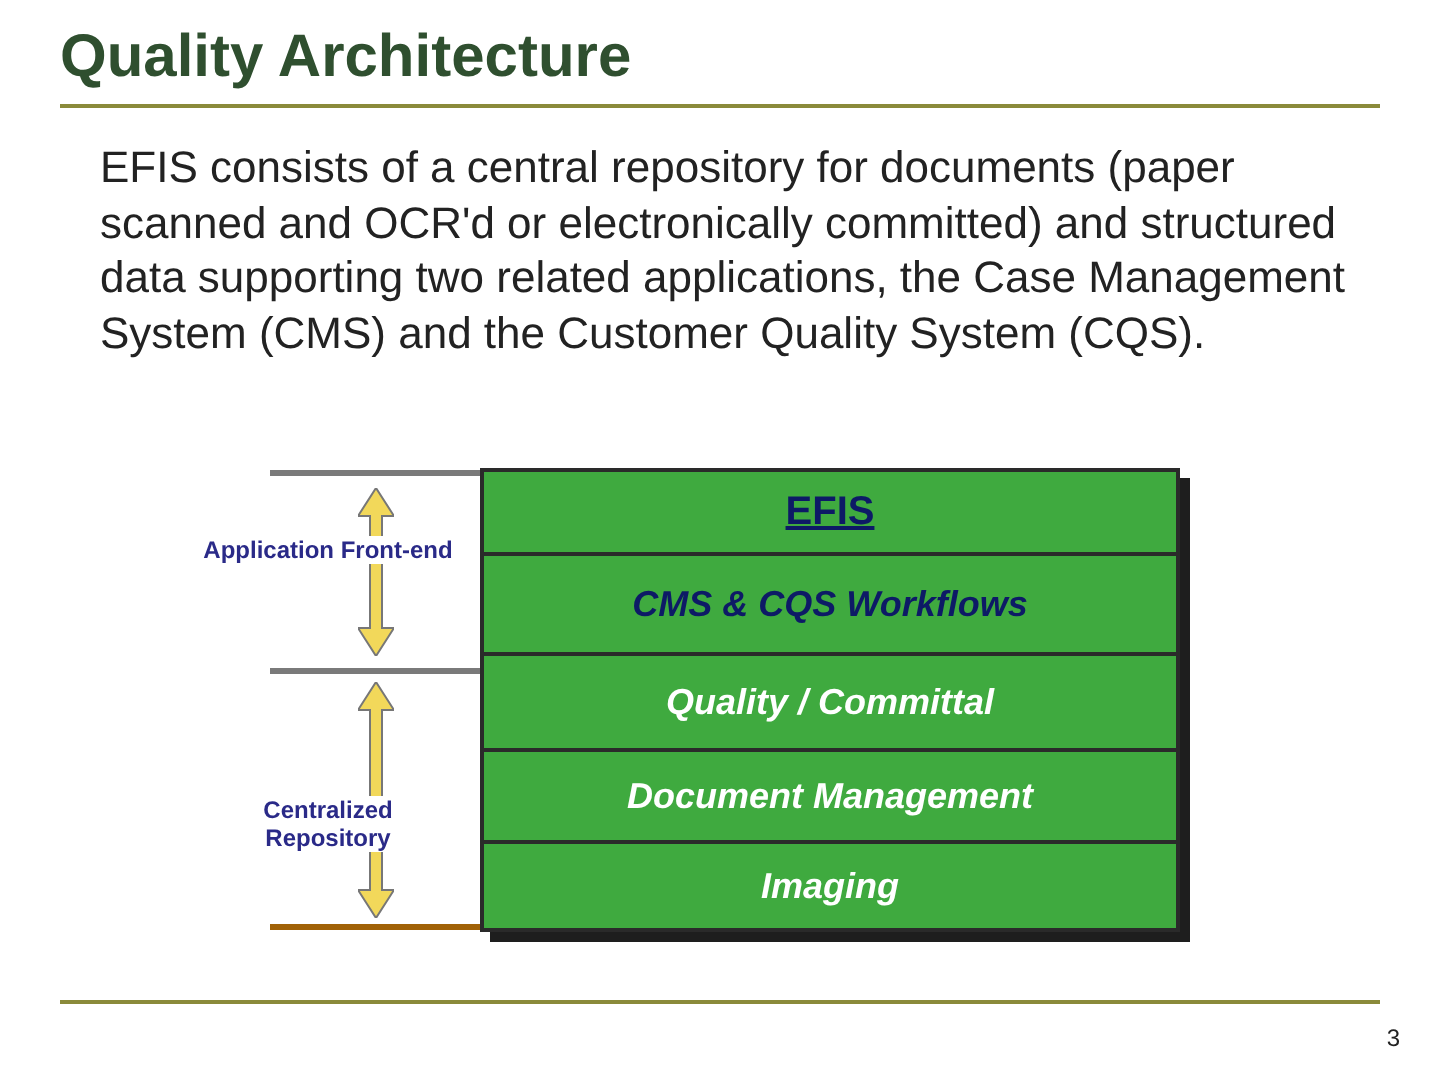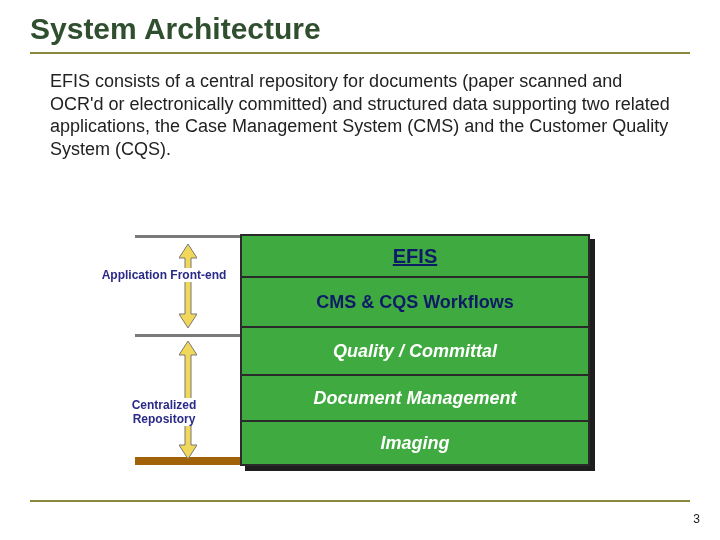--- a/index.html
+++ b/index.html
@@ -32,21 +32,21 @@
   }
   .bottom-underline {
     position: absolute;
     left: 30px;
     right: 30px;
     bottom: 38px;
     height: 2px;
     background: #8a8a3a;
   }
   .body {
-    font-size: 18px;
+    font-size: 22px;
     line-height: 1.25;
     margin: 0 10px 0 20px;
     color: #222;
   }
   .page-number {
     position: absolute;
     right: 20px;
     bottom: 14px;
     font-size: 12px;
   }
@@ -59,21 +59,21 @@
     width: 460px;
     height: 250px;
   }
   .left-col {
     position: absolute;
     left: 0;
     top: 10px;
     width: 105px;
     height: 230px;
     border-top: 3px solid #7a7a7a;
-    border-bottom: 8px solid #a16207;
+    border-bottom: 3px solid #a16207;
     box-sizing: border-box;
   }
   .left-divider {
     position: absolute;
     left: 0;
     top: 96px;
     right: 0;
     height: 3px;
     background: #7a7a7a;
   }
@@ -131,32 +131,32 @@
     font-weight: bold;
   }
   .row {
     display: flex;
     align-items: center;
     justify-content: center;
     color: #0d1a66;
     font-size: 18px;
   }
   .row.efis { color: #0d1a66; font-size: 20px; text-decoration: underline; }
-  .row + .row { border-top: 2px solid #2a2a2a; }
+  .row + .row { border-top: 2px solid #2a2a2a; font-style: italic; }
   .row.light { color: #fff; font-style: italic; }
 
   
   .dbl-arrow svg { width: 100%; height: 100%; display: block; }
 </style>
 </head>
 <body>
 
 <div class="slide">
 
-  <h1 class="title">System Architecture</h1>
+  <h1 class="title">Quality Architecture</h1>
   <div class="title-underline"></div>
 
   <p class="body">EFIS consists of a central repository for documents (paper scanned and OCR'd or electronically committed) and structured data supporting two related applications, the Case Management System (CMS) and the Customer Quality System (CQS).</p>
 
   <div class="diagram">
 
     <div class="left-col">
       <div class="left-divider"></div>
 
       <div class="left-arrow-top dbl-arrow">

